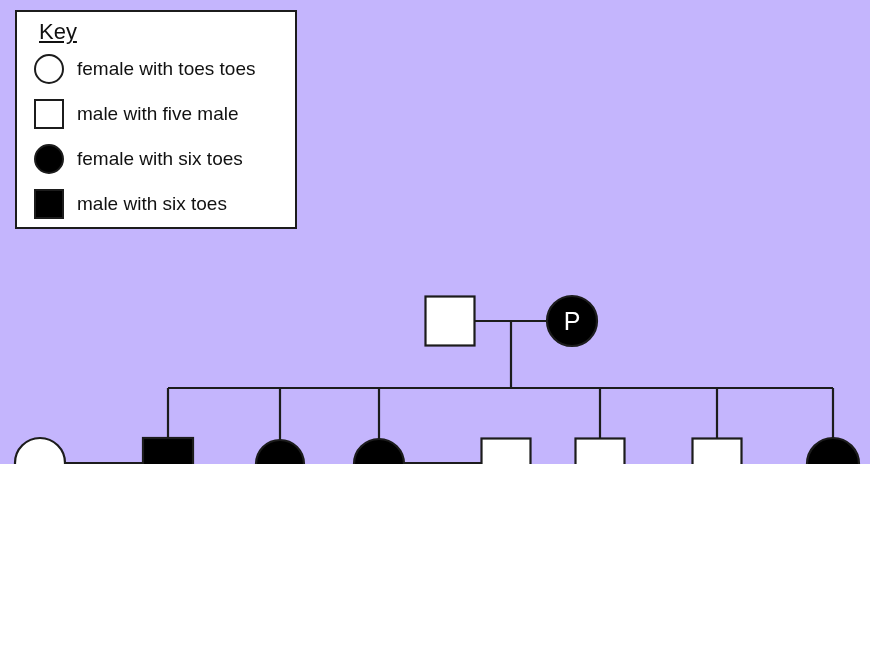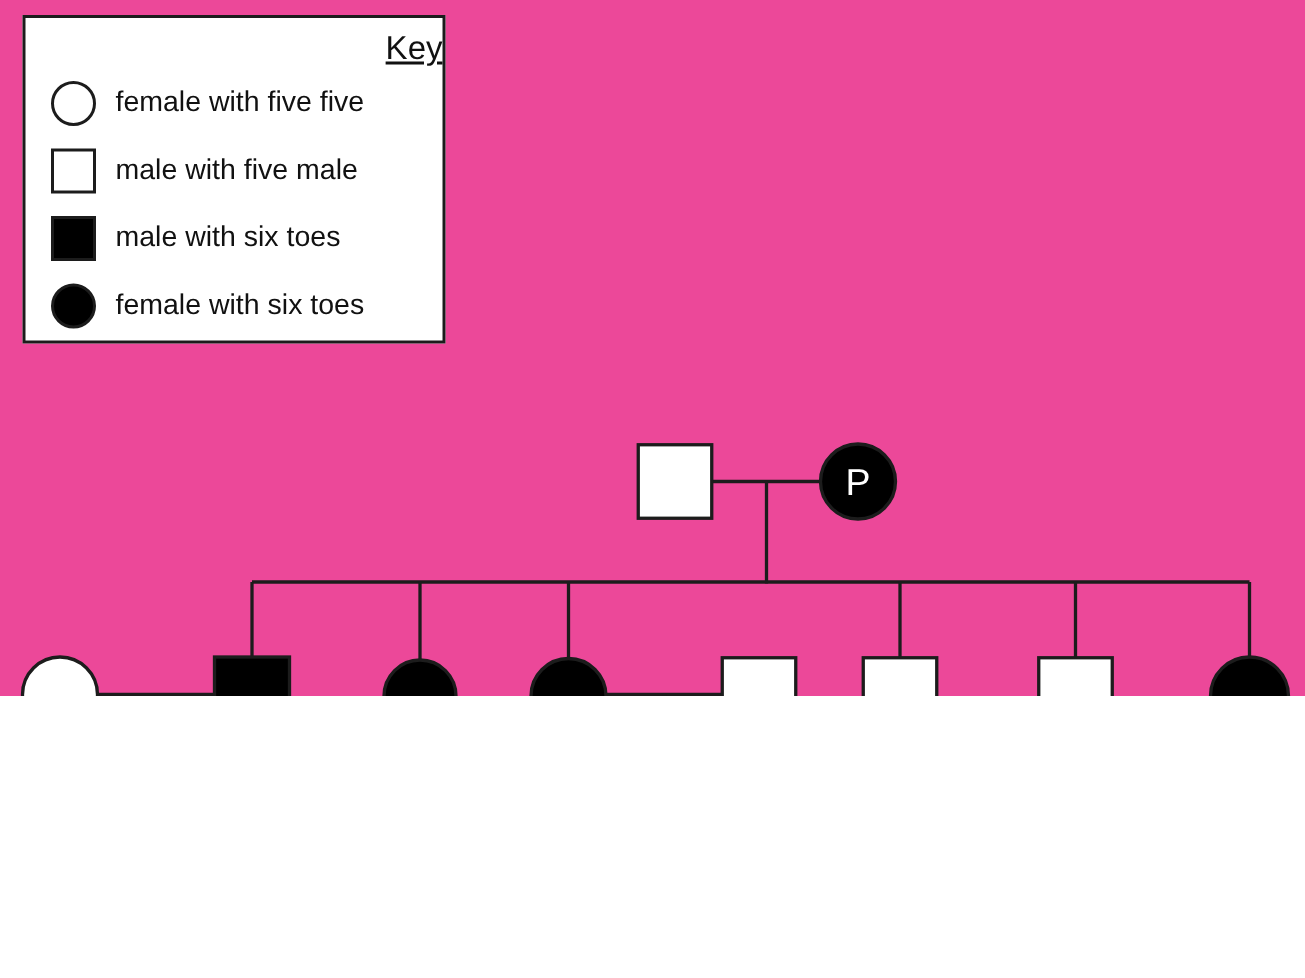--- a/index.html
+++ b/index.html
@@ -5,23 +5,22 @@
   html, body {
     margin: 0;
     padding: 0;
     background: #ffffff;
     font-family: "Liberation Sans", sans-serif;
   }
   .stage {
     position: relative;
     width: 870px;
     height: 464px;
-    background: #ec4899;
+    background: #c4b5fd;
     overflow: hidden;
-    text-align: right;
   }
   
   .key-box {
     position: absolute;
     left: 15px;
     top: 10px;
     width: 282px;
     height: 219px;
     box-sizing: border-box;
     border: 2px solid #1c1c1c;
@@ -84,33 +83,33 @@
 </style>
 </head>
 <body>
 
 <div class="stage">
 
   <div class="key-box">
     <span class="key-title">Key</span>
     <div class="key-item">
       <span class="key-symbol circle"></span>
-      <span class="key-label">female with five five</span>
+      <span class="key-label">female with toes toes</span>
     </div>
     <div class="key-item">
       <span class="key-symbol"></span>
       <span class="key-label">male with five male</span>
     </div>
     <div class="key-item">
+      <span class="key-symbol circle filled"></span>
+      <span class="key-label">female with six toes</span>
+    </div>
+    <div class="key-item">
       <span class="key-symbol filled"></span>
       <span class="key-label">male with six toes</span>
-    </div>
-    <div class="key-item">
-      <span class="key-symbol circle filled"></span>
-      <span class="key-label">female with six toes</span>
     </div>
   </div>
 
   <svg class="pedigree-svg" width="870" height="652" viewBox="0 0 870 652" xmlns="http://www.w3.org/2000/svg">
       <polyline points="474,321 547,321" stroke="#1c1c1c"></polyline>
       <polyline points="511,321 511,389" stroke="#1c1c1c"></polyline>
       <polyline points="168,388 833,388" stroke="#1c1c1c"></polyline>
       <polyline points="168,388 168,440" stroke="#1c1c1c"></polyline>
       <polyline points="280,388 280,441" stroke="#1c1c1c"></polyline>
       <polyline points="379,388 379,440" stroke="#1c1c1c"></polyline>

